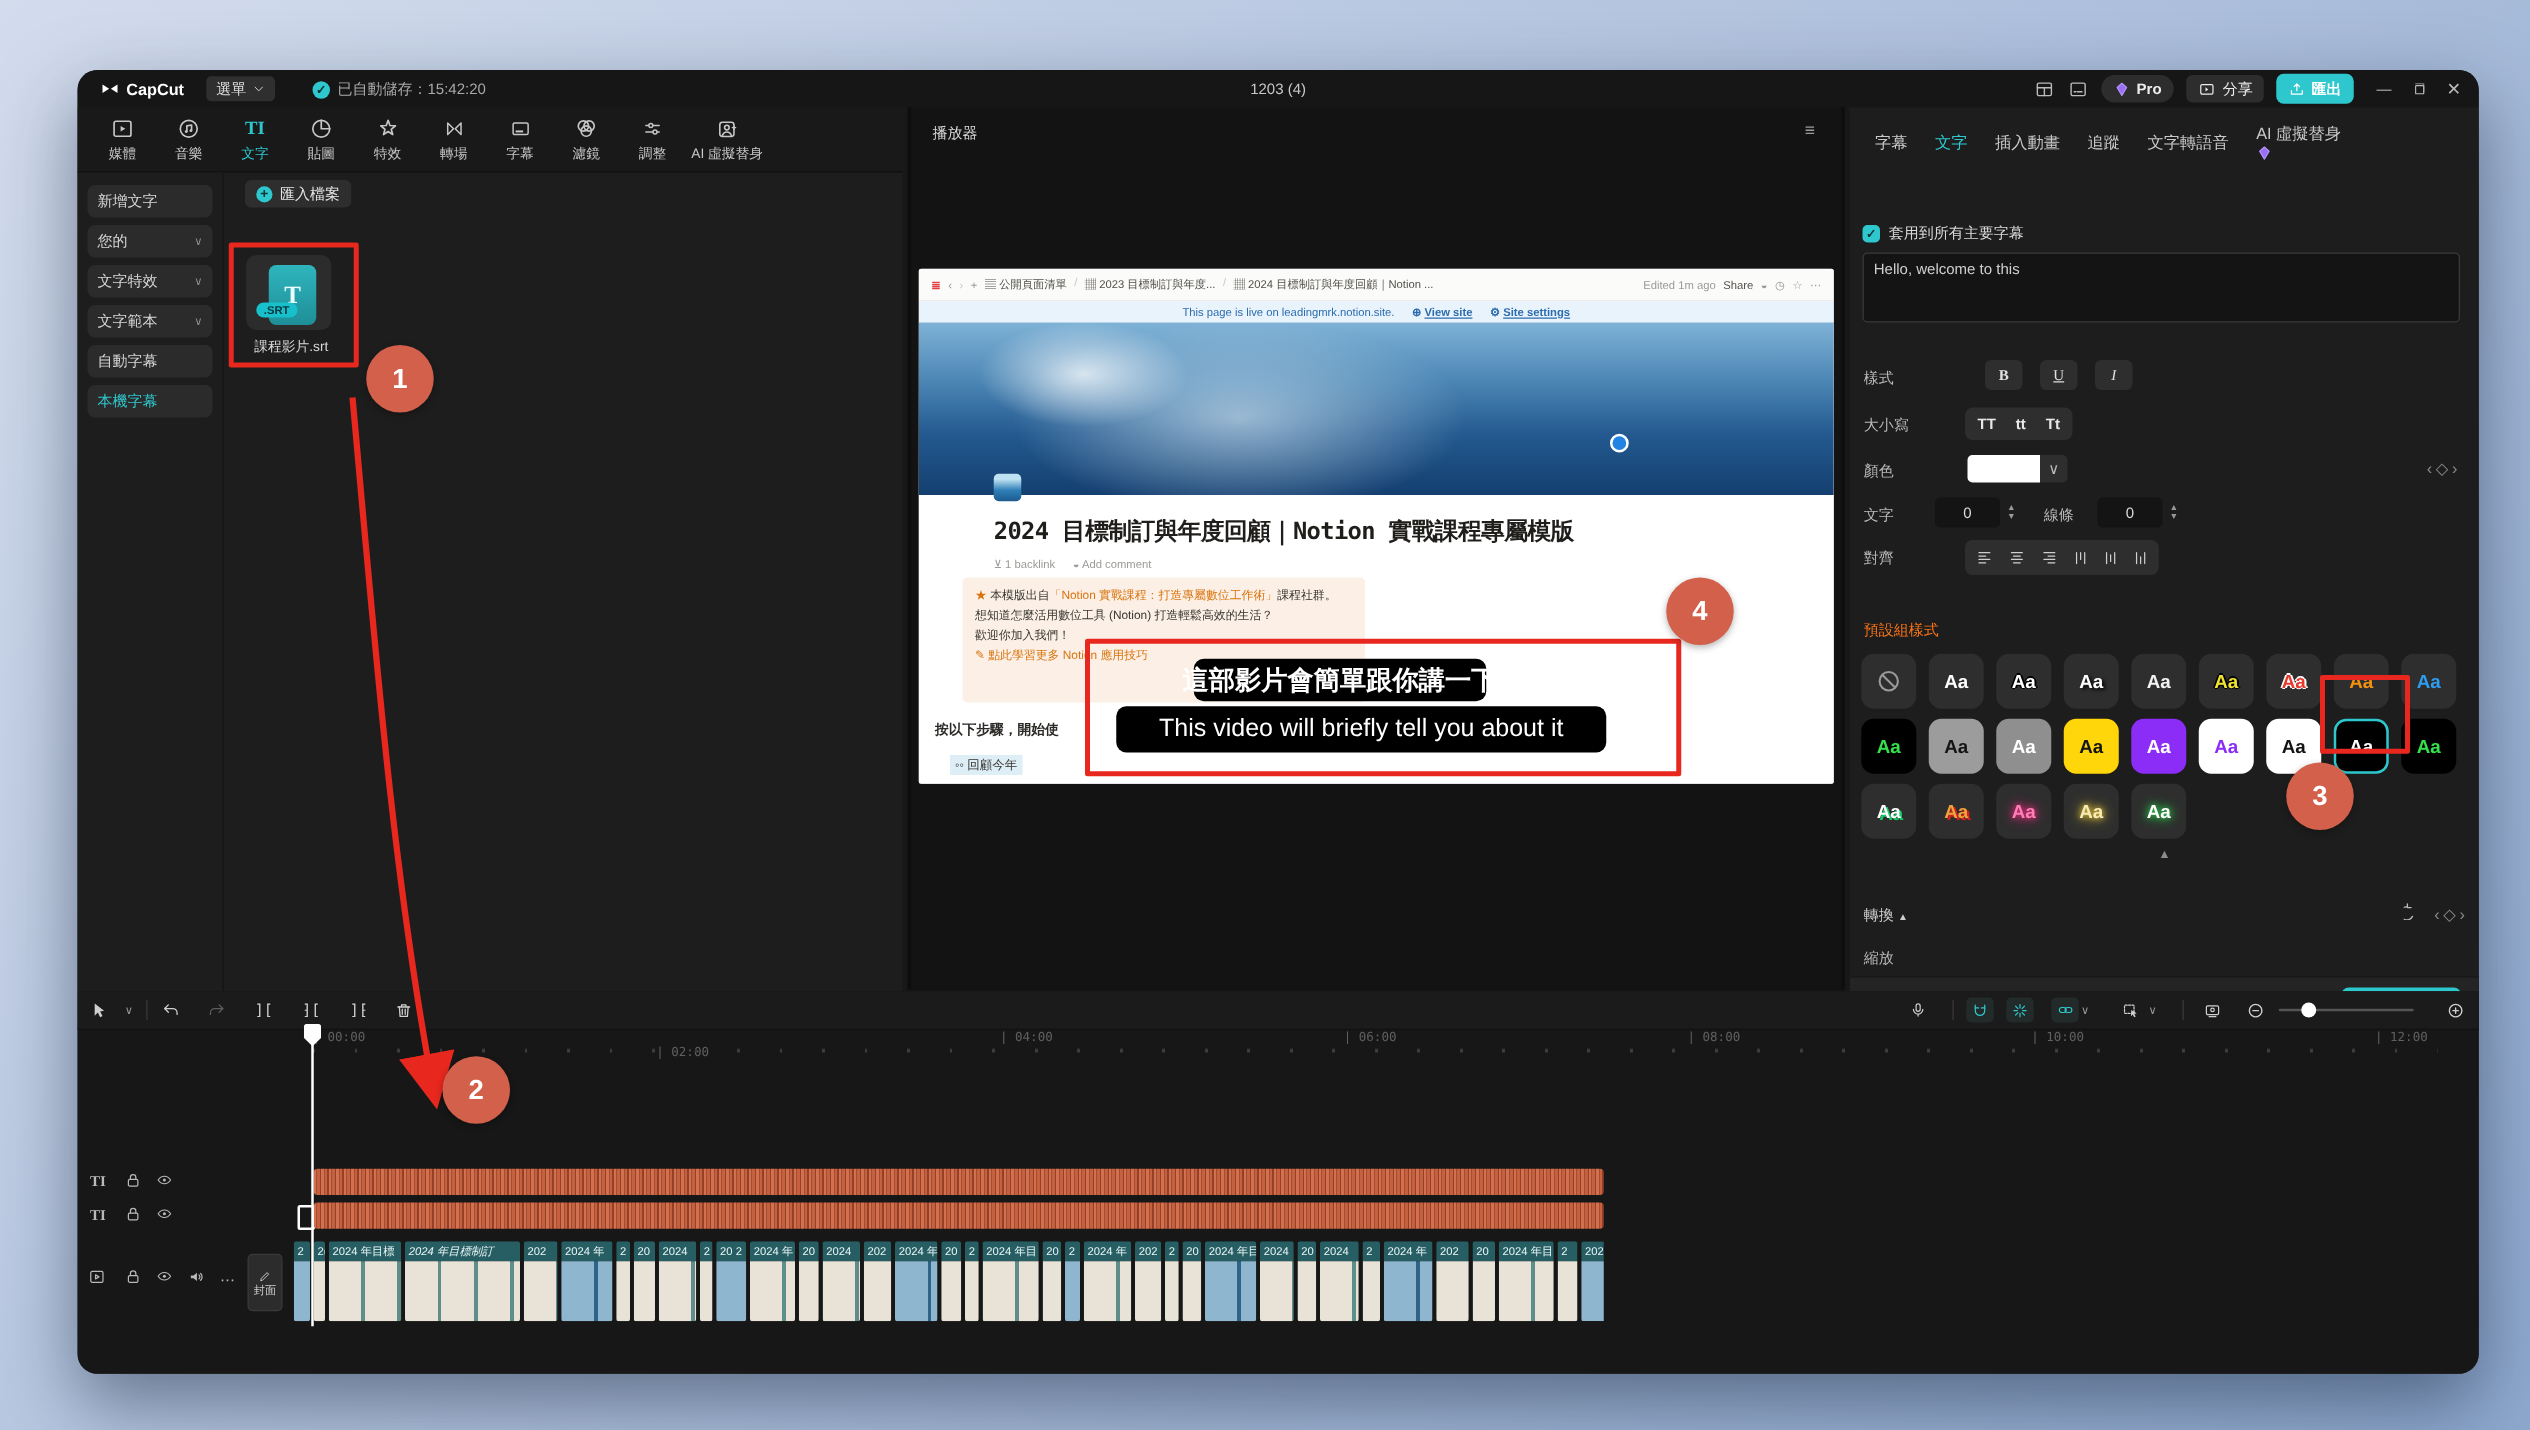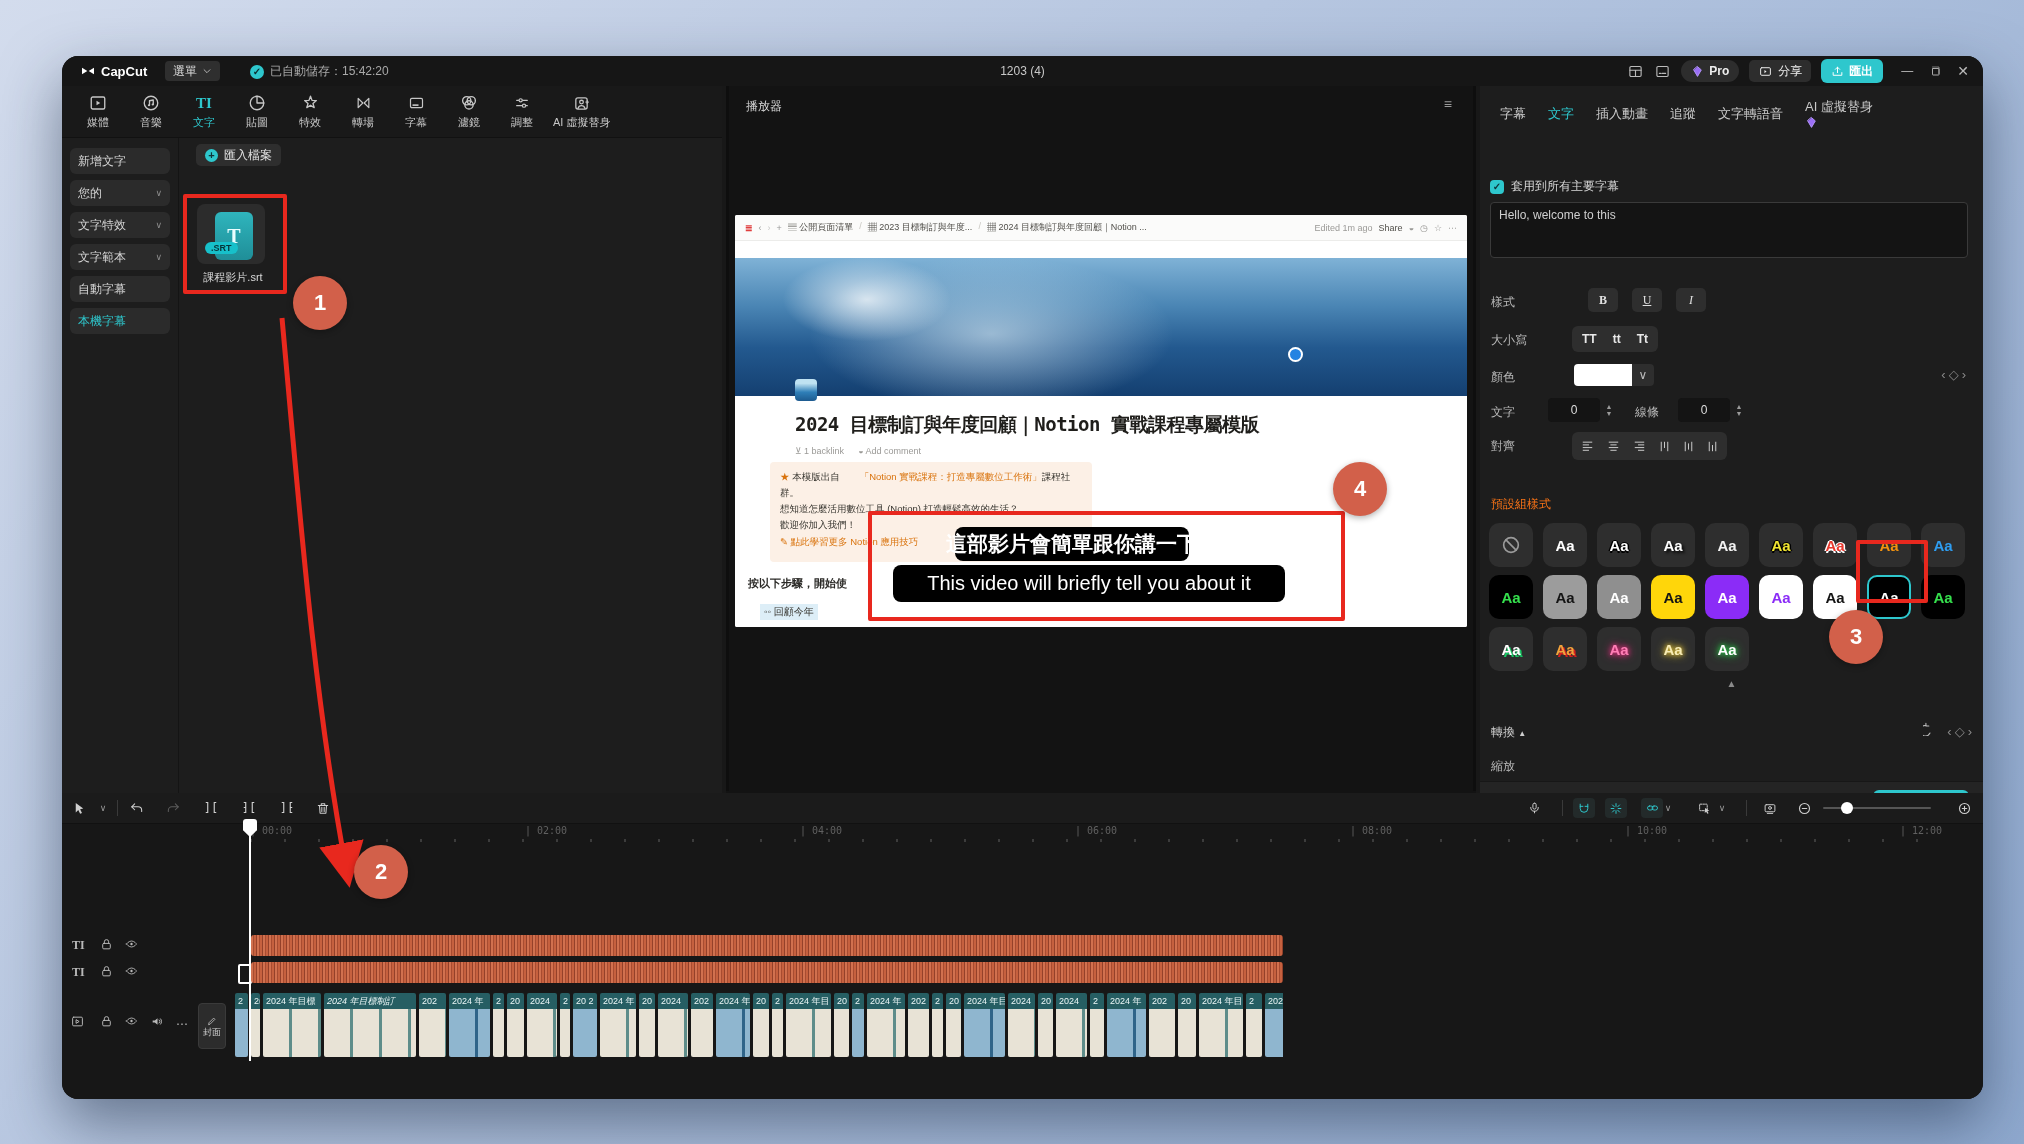--- a/index.html
+++ b/index.html
@@ -359,32 +359,37 @@
             <span style="color: rgb(201, 199, 194);">/</span>
             <span>▦ 2024 目標制訂與年度回顧｜Notion ...</span>
           </span>
         <span style="margin-left:auto;color:#9b9a97">Edited 1m ago</span>
         <span style="color:#52504b">Share</span>
         <span style="color:#9b9a97">◒</span>
         <span style="color:#9b9a97">◷</span>
         <span style="color:#9b9a97">☆</span>
         <span style="color:#9b9a97">⋯</span>
       </div>
+      <div class="banner">
+        <span>This page is live on leadingmrk.notion.site.</span>
+        <span style="font-weight:bold">⊕ <u>View site</u></span>
+        <span style="font-weight:bold">⚙ <u>Site settings</u></span>
+      </div>
       <div class="cover">
         <div class="cover-dot"></div>
       </div>
       <div class="nbody">
         <div class="picon"></div>
         <div class="ntitle">2024 目標制訂與年度回顧｜Notion 實戰課程專屬模版</div>
         <div class="nmeta">
           <span>⊻ <span>1 backlink</span></span>
           <span>◒ <span>Add comment</span></span>
         </div>
         <div class="callout co-left" id="co-left">
-            <div><span style="color: rgb(217, 115, 13);">★ </span><span>本模版出自</span><span style="color: rgb(217, 115, 13); margin-left: 20px;">「Notion 實戰課程：打造專屬數位工作術」</span><span>課程社群。</span></div>
+            <div><span style="color: rgb(217, 115, 13);">★ </span><span>本模版出自</span><span style="color: rgb(217, 115, 13);">「Notion 實戰課程：打造專屬數位工作術」</span><span>課程社群。</span></div>
             <div><span>想知道怎麼活用數位工具 (Notion) 打造輕鬆高效的生活？</span></div>
             <div><span>歡迎你加入我們！</span></div>
             <div><span style="color: rgb(217, 115, 13);">✎ 點此學習更多 Notion 應用技巧</span></div>
           </div>
         <div class="nbelow1">按以下步驟，開始使</div>
         <div class="nbelow2">◦◦ 回顧今年</div>
 
       </div>
     </div>
 
@@ -637,21 +642,21 @@
         <span class="tool" style="right:8px">
             <svg class="ic" width="15" height="15" viewBox="0 0 24 24" fill="none" stroke="currentColor" stroke-width="1.8" stroke-linecap="round" stroke-linejoin="round">
               <circle cx="12" cy="12" r="8"></circle>
               <path d="M8.5 12h7M12 8.5v7"></path>
             </svg>
           </span>
       </div>
 
       <div id="ruler">
           <span class="ruler-label" style="left: 188px;">| 00:00</span>
-          <span class="ruler-label" style="left: 463px;">| 02:00</span>
+          <span class="ruler-label" style="left: 463px; margin-top: 12px;">| 02:00</span>
           <span class="ruler-label" style="left: 738px;">| 04:00</span>
           <span class="ruler-label" style="left: 1013px;">| 06:00</span>
           <span class="ruler-label" style="left: 1288px;">| 08:00</span>
           <span class="ruler-label" style="left: 1563px;">| 10:00</span>
           <span class="ruler-label" style="left: 1838px;">| 12:00</span>
         </div>
       <div class="minor-ticks"></div>
       <div class="playhead-cap"></div>
       <div class="playhead-line"></div>
 

